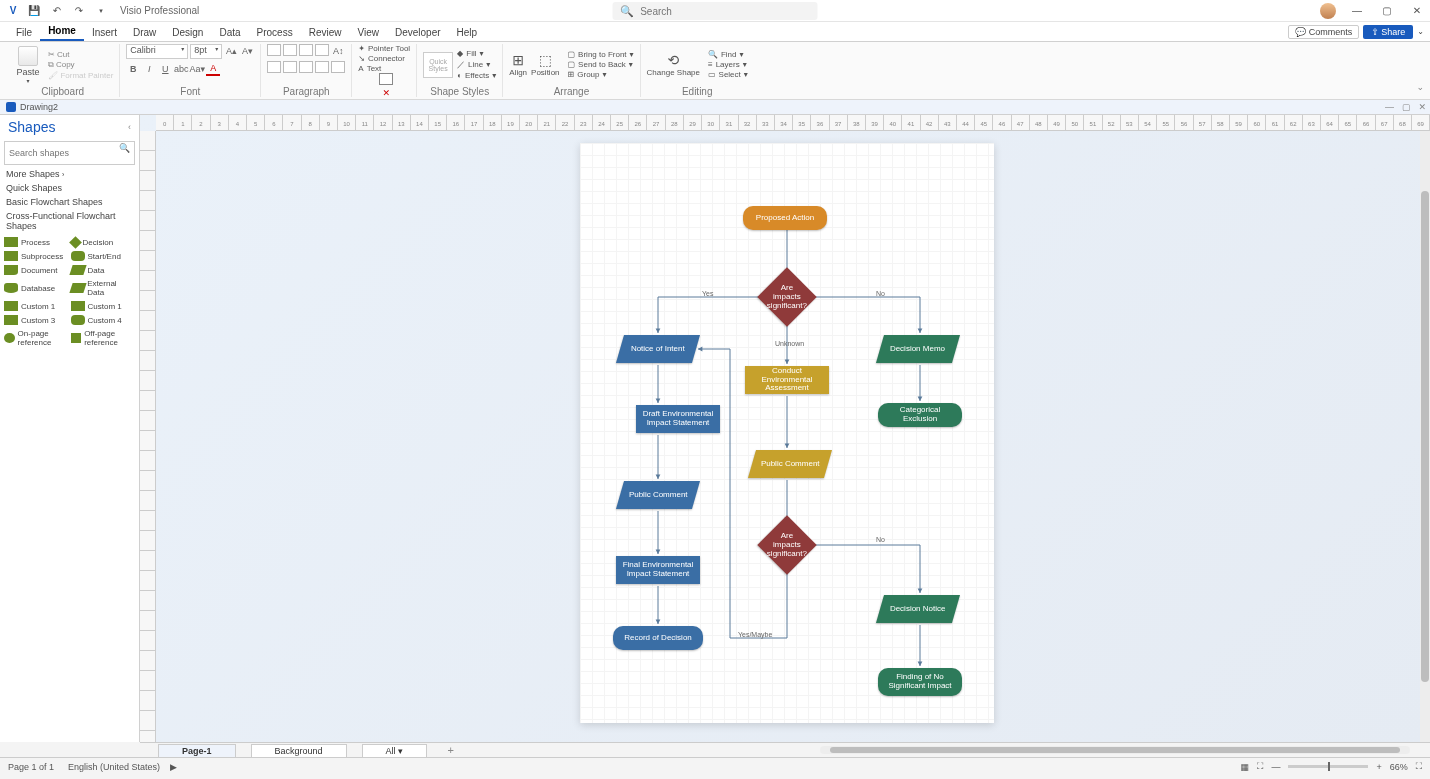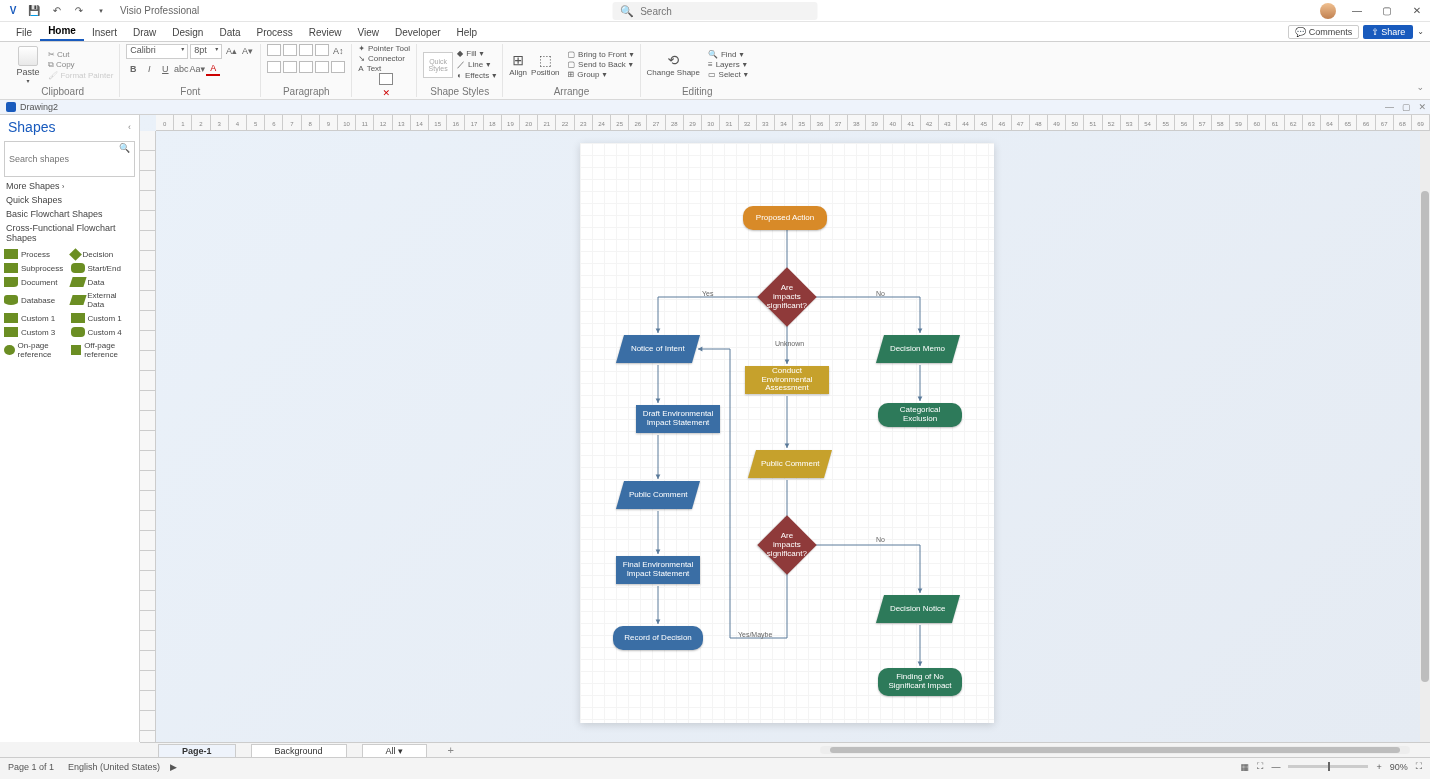--- a/index.html
+++ b/index.html
@@ -39,21 +39,21 @@
 
 .doc-row{height:15px;background:#eef3fb;display:flex;align-items:center;font-size:9px;color:#555;padding:0 6px;border-bottom:1px solid #d0d0d0;position:relative}
 .doc-row .vicon{width:10px;height:10px;background:#185abd;border-radius:2px;margin-right:4px}
 .doc-row .wbtns{position:absolute;right:4px;display:flex;gap:8px;color:#888}
 
 .main{display:flex;height:627px}
 
 .shapes-pane{width:140px;background:#fff;border-right:1px solid #d0d0d0;display:flex;flex-direction:column}
 .shapes-pane .hdr{padding:4px 8px;color:#185abd;font-size:14px;display:flex;align-items:center;justify-content:space-between}
 .shapes-pane .srch{margin:2px 4px;position:relative}
-.shapes-pane .srch input{width:100%;border:1px solid #ccc;font-size:9px;padding:12px 4px;background:#fff}
+.shapes-pane .srch input{width:100%;border:1px solid #ccc;font-size:9px;padding:6px 4px;background:#fff}
 .shapes-pane .cat{padding:2px 6px;font-size:9px;color:#444;cursor:default}
 .shapes-pane .cat.bold{font-weight:400}
 .shape-grid{display:grid;grid-template-columns:1fr 1fr;gap:4px 2px;padding:4px}
 .shape-cell{display:flex;align-items:center;gap:3px;font-size:8px;color:#444}
 .thumb{width:14px;height:10px;background:#6b8e23;display:inline-block}
 .thumb.dec{transform:rotate(45deg);width:9px;height:9px}
 .thumb.round{border-radius:4px}
 .thumb.data{transform:skewX(-18deg)}
 .thumb.db{border-radius:3px 3px 50% 50%/3px 3px 30% 30%}
 .thumb.doc{border-radius:0 0 30% 0}
@@ -559,16 +559,16 @@
   <span style="margin-left:14px">English (United States)</span>
   <span style="margin-left:10px">▶</span>
   <div class="right">
     <span>▦</span>
     <span>⛶</span>
     <span>—</span>
     <div class="zslider">
         <div class="knob"></div>
       </div>
     <span>+</span>
-    <span>90%</span>
+    <span>66%</span>
     <span>⛶</span>
   </div>
 </div>
 
 </body></html>

